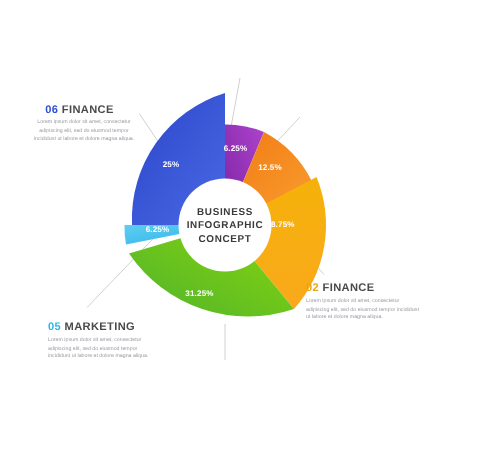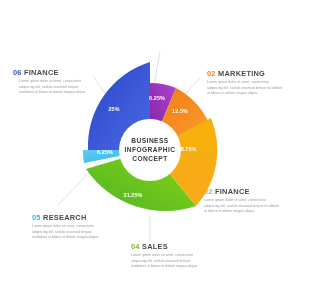--- a/index.html
+++ b/index.html
@@ -28,21 +28,21 @@
     font-size:7.4px;font-weight:700;letter-spacing:.25px;
     white-space:nowrap;line-height:1;
   }
   .lbl .head .num{font-weight:700;}
   .lbl .head .nm{color:#4a4a4a;font-weight:700;}
   .lbl .body{
     margin-top:3px;font-size:3.5px;line-height:1.55;
     color:#9a9aa2;max-width:74px;
   }
   .lbl.right .body{max-width:78px;}
-  .lbl.rt{text-align:left;}
+  .lbl.rt{text-align:center;}
   .lbl.rt .body{margin-left:auto;}
 </style>
 </head>
 <body>
 
 <div id="stage">
 
   <svg class="chart" viewBox="0 0 300 300">
     <defs>
       <linearGradient id="g-finance" x1="0" y1="0" x2="1" y2="1">
@@ -111,48 +111,34 @@
     </g>
 
     <circle cx="150" cy="150" r="31" fill="#ffffff"></circle>
 
     <text class="centertxt" x="150" y="143">BUSINESS</text>
     <text class="centertxt" x="150" y="152">INFOGRAPHIC</text>
     <text class="centertxt" x="150" y="161">CONCEPT</text>
   </svg>
 
 
-  <div class="lbl right" style="left:207px;top:70px;">
-    <div class="head">
-      <span class="num" style="color:#f07d16;">02</span>
-      <span class="nm">MARKETING</span>
-    </div>
-    <div class="body">Lorem ipsum dolor sit amet, consectetur adipiscing elit, sed do eiusmod tempor incididunt ut labore et dolore magna aliqua.</div>
-  </div>
 
   <div class="lbl right" style="left:204px;top:188px;">
     <div class="head">
       <span class="num" style="color:#e8a713;">02</span>
       <span class="nm">FINANCE</span>
     </div>
     <div class="body">Lorem ipsum dolor sit amet, consectetur adipiscing elit, sed do eiusmod tempor incididunt ut labore et dolore magna aliqua.</div>
   </div>
 
-  <div class="lbl" style="left:131px;top:243px;">
-    <div class="head">
-      <span class="num" style="color:#6fbe2a;">04</span>
-      <span class="nm">SALES</span>
-    </div>
-    <div class="body">Lorem ipsum dolor sit amet, consectetur adipiscing elit, sed do eiusmod tempor incididunt ut labore et dolore magna aliqua.</div>
-  </div>
 
   <div class="lbl" style="left:32px;top:214px;">
     <div class="head">
       <span class="num" style="color:#2fb5e4;">05</span>
-      <span class="nm">RESEARCH</span>
+      <span class="nm">MARKETING</span>
     </div>
     <div class="body">Lorem ipsum dolor sit amet, consectetur adipiscing elit, sed do eiusmod tempor incididunt ut labore et dolore magna aliqua.</div>
   </div>
 
   <div class="lbl rt" style="left:13px;top:69px;width:80px;">
     <div class="head">
       <span class="num" style="color:#2f4fd0;">06</span>
       <span class="nm">FINANCE</span>
     </div>
     <div class="body">Lorem ipsum dolor sit amet, consectetur adipiscing elit, sed do eiusmod tempor incididunt ut labore et dolore magna aliqua.</div>

